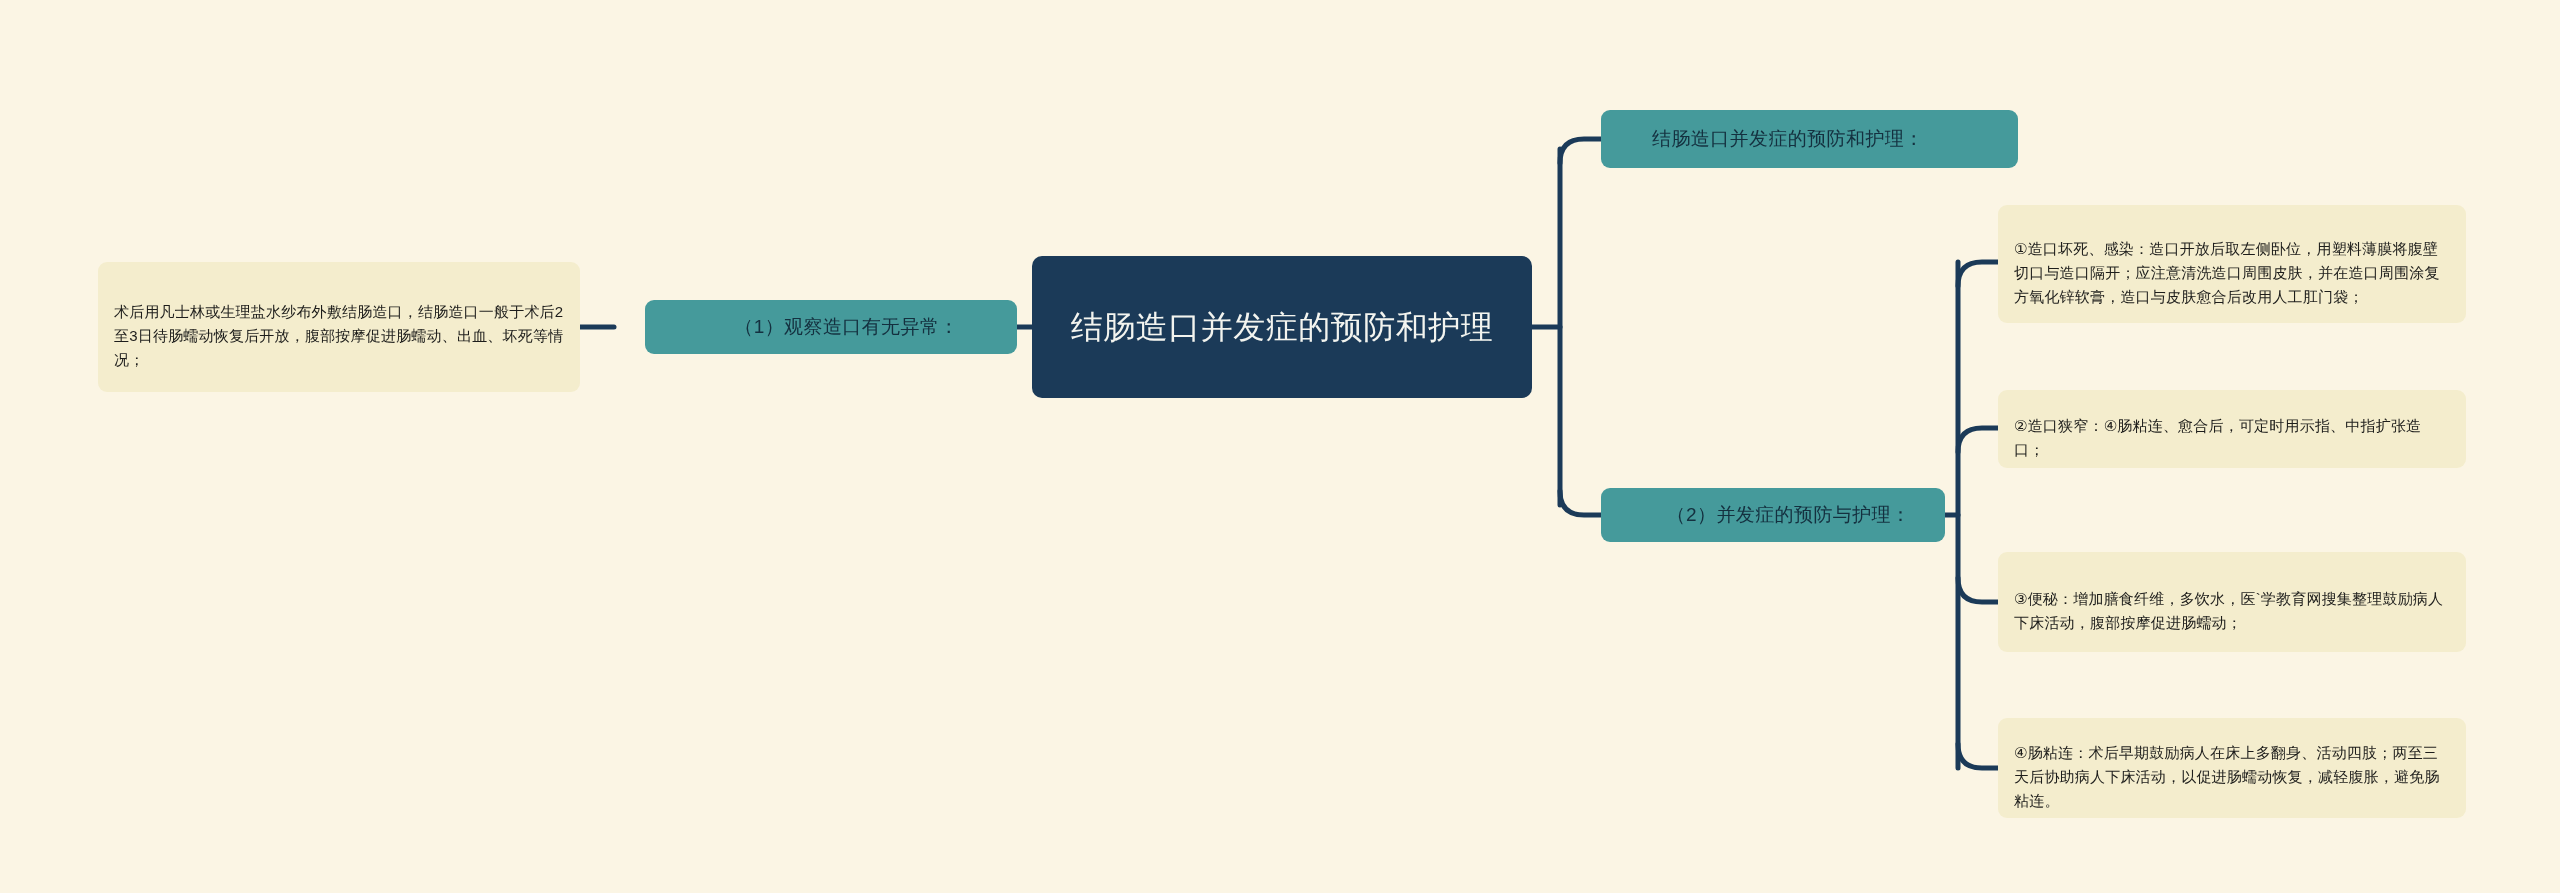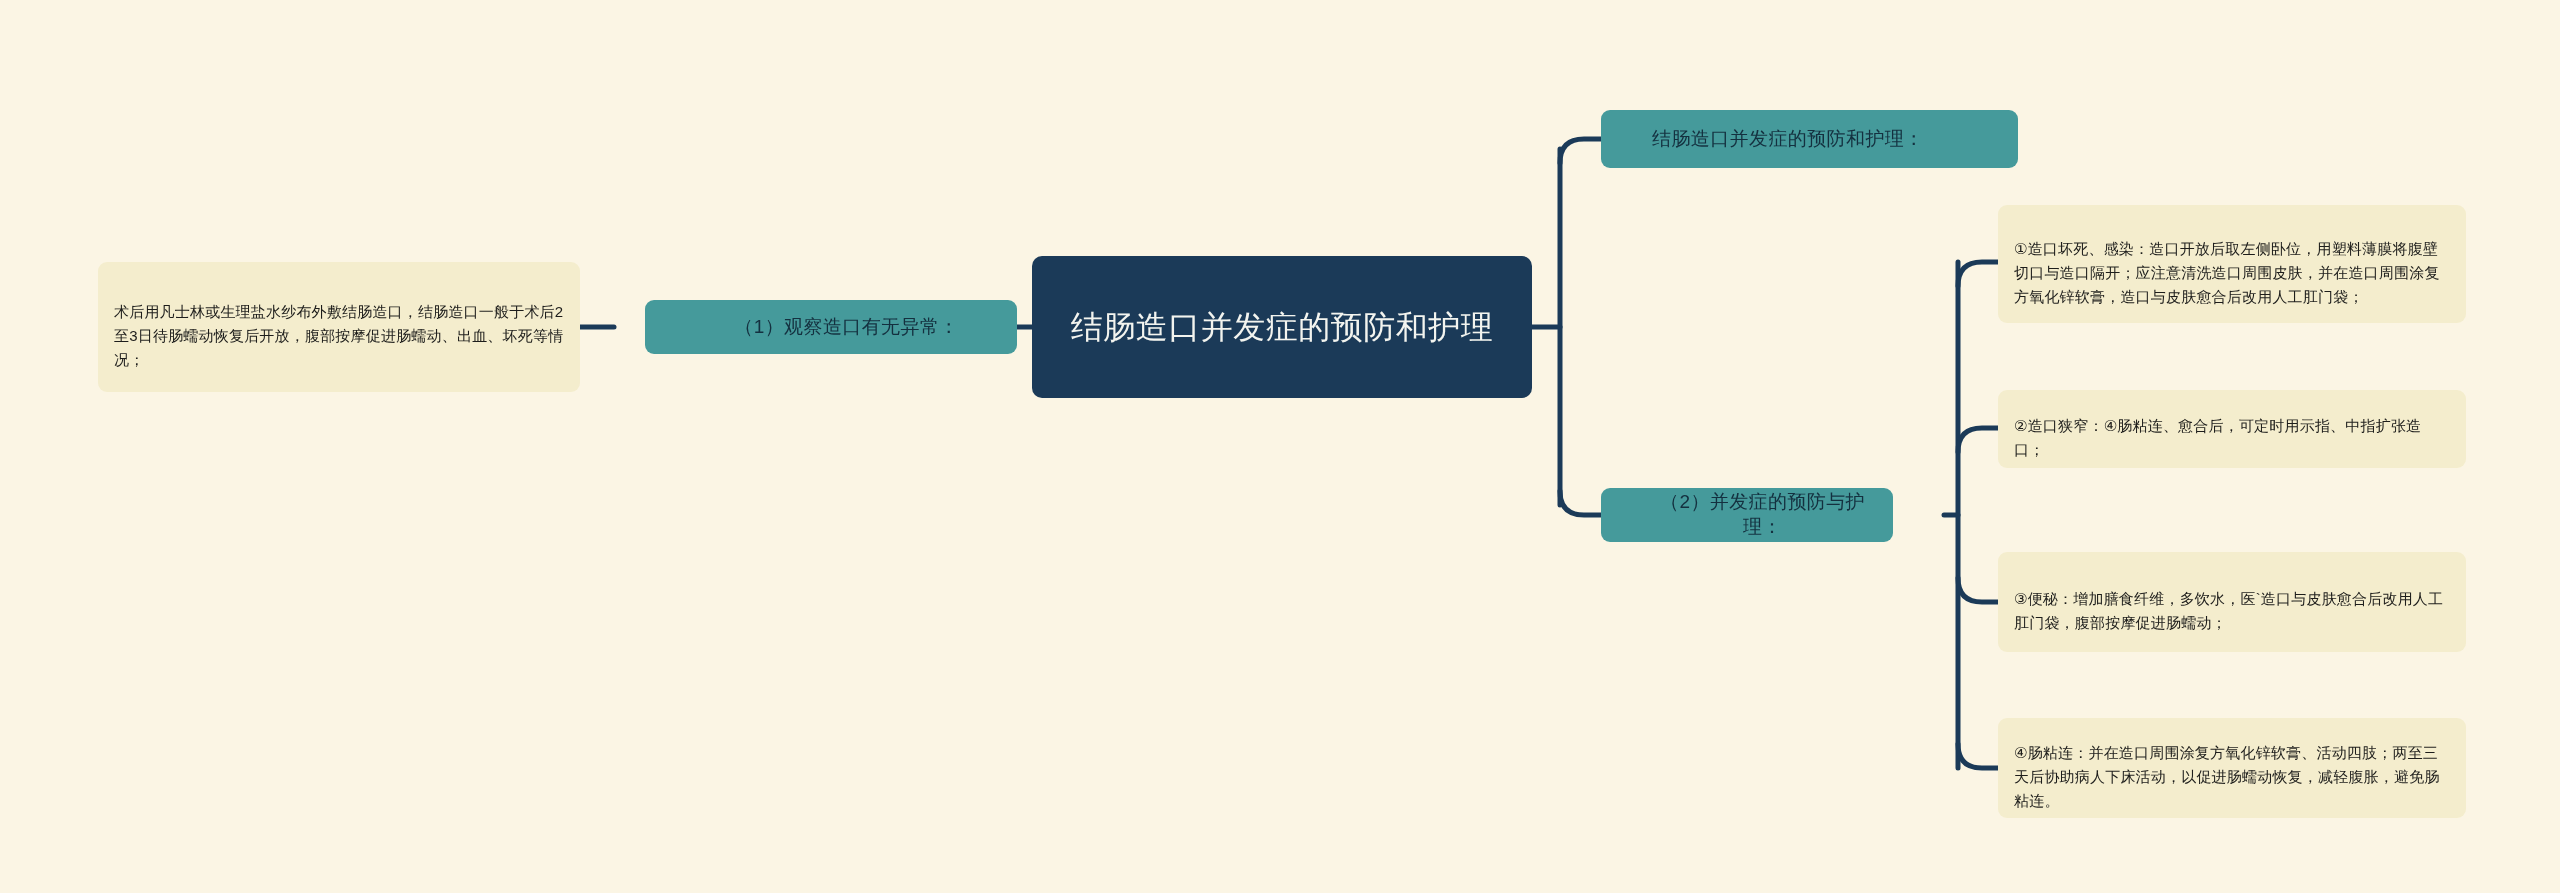--- a/index.html
+++ b/index.html
@@ -124,33 +124,33 @@
   </div>
 
   <div class="node node-root" style="left:1032px; top:256px; width:500px; height:142px;">
     <span class="txt">结肠造口并发症的预防和护理</span>
   </div>
 
   <div class="node node-branch" style="left:1601px; top:110px; width:417px; height:58px;">
     <span class="txt">结肠造口并发症的预防和护理：</span>
   </div>
 
-  <div class="node node-branch center-text" style="left:1601px; top:488px; width:292px; height:54px;">
+  <div class="node node-branch center-text" style="left:1601px; top:488px; width:344px; height:54px;">
     <span class="txt">（2）并发症的预防与护理：</span>
   </div>
 
   <div class="node node-leaf" style="left:1998px; top:205px; width:468px; height:118px;">
     <span class="txt">①造口坏死、感染：造口开放后取左侧卧位，用塑料薄膜将腹壁切口与造口隔开；应注意清洗造口周围皮肤，并在造口周围涂复方氧化锌软膏，造口与皮肤愈合后改用人工肛门袋；</span>
   </div>
 
   <div class="node node-leaf" style="left:1998px; top:390px; width:468px; height:78px;">
     <span class="txt">②造口狭窄：④肠粘连、愈合后，可定时用示指、中指扩张造口；</span>
   </div>
 
   <div class="node node-leaf" style="left:1998px; top:552px; width:468px; height:100px;">
-    <span class="txt">③便秘：增加膳食纤维，多饮水，医`造口与皮肤愈合后改用人工肛门袋，腹部按摩促进肠蠕动；</span>
+    <span class="txt">③便秘：增加膳食纤维，多饮水，医`学教育网搜集整理鼓励病人下床活动，腹部按摩促进肠蠕动；</span>
   </div>
 
   <div class="node node-leaf" style="left:1998px; top:718px; width:468px; height:100px;">
-    <span class="txt">④肠粘连：并在造口周围涂复方氧化锌软膏、活动四肢；两至三天后协助病人下床活动，以促进肠蠕动恢复，减轻腹胀，避免肠粘连。</span>
+    <span class="txt">④肠粘连：术后早期鼓励病人在床上多翻身、活动四肢；两至三天后协助病人下床活动，以促进肠蠕动恢复，减轻腹胀，避免肠粘连。</span>
   </div>
 
 </div>
 
 </body></html>

